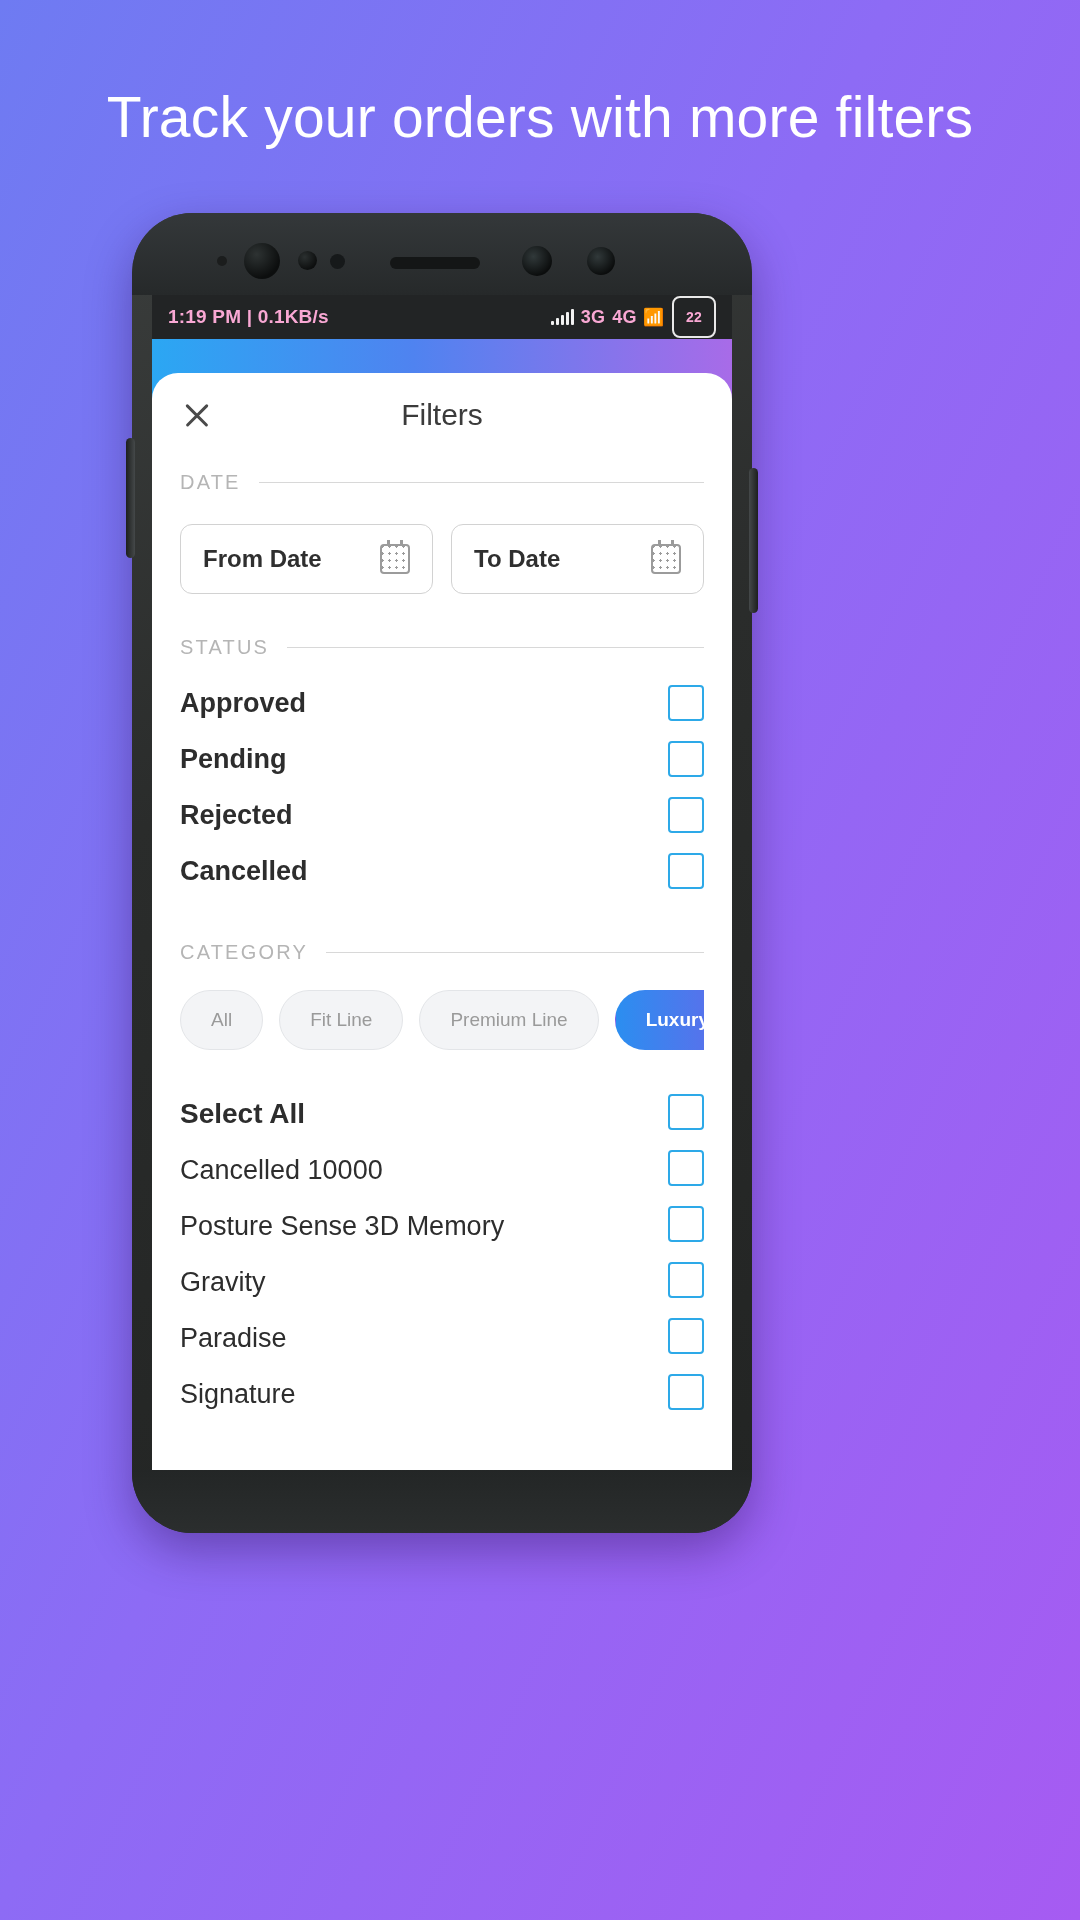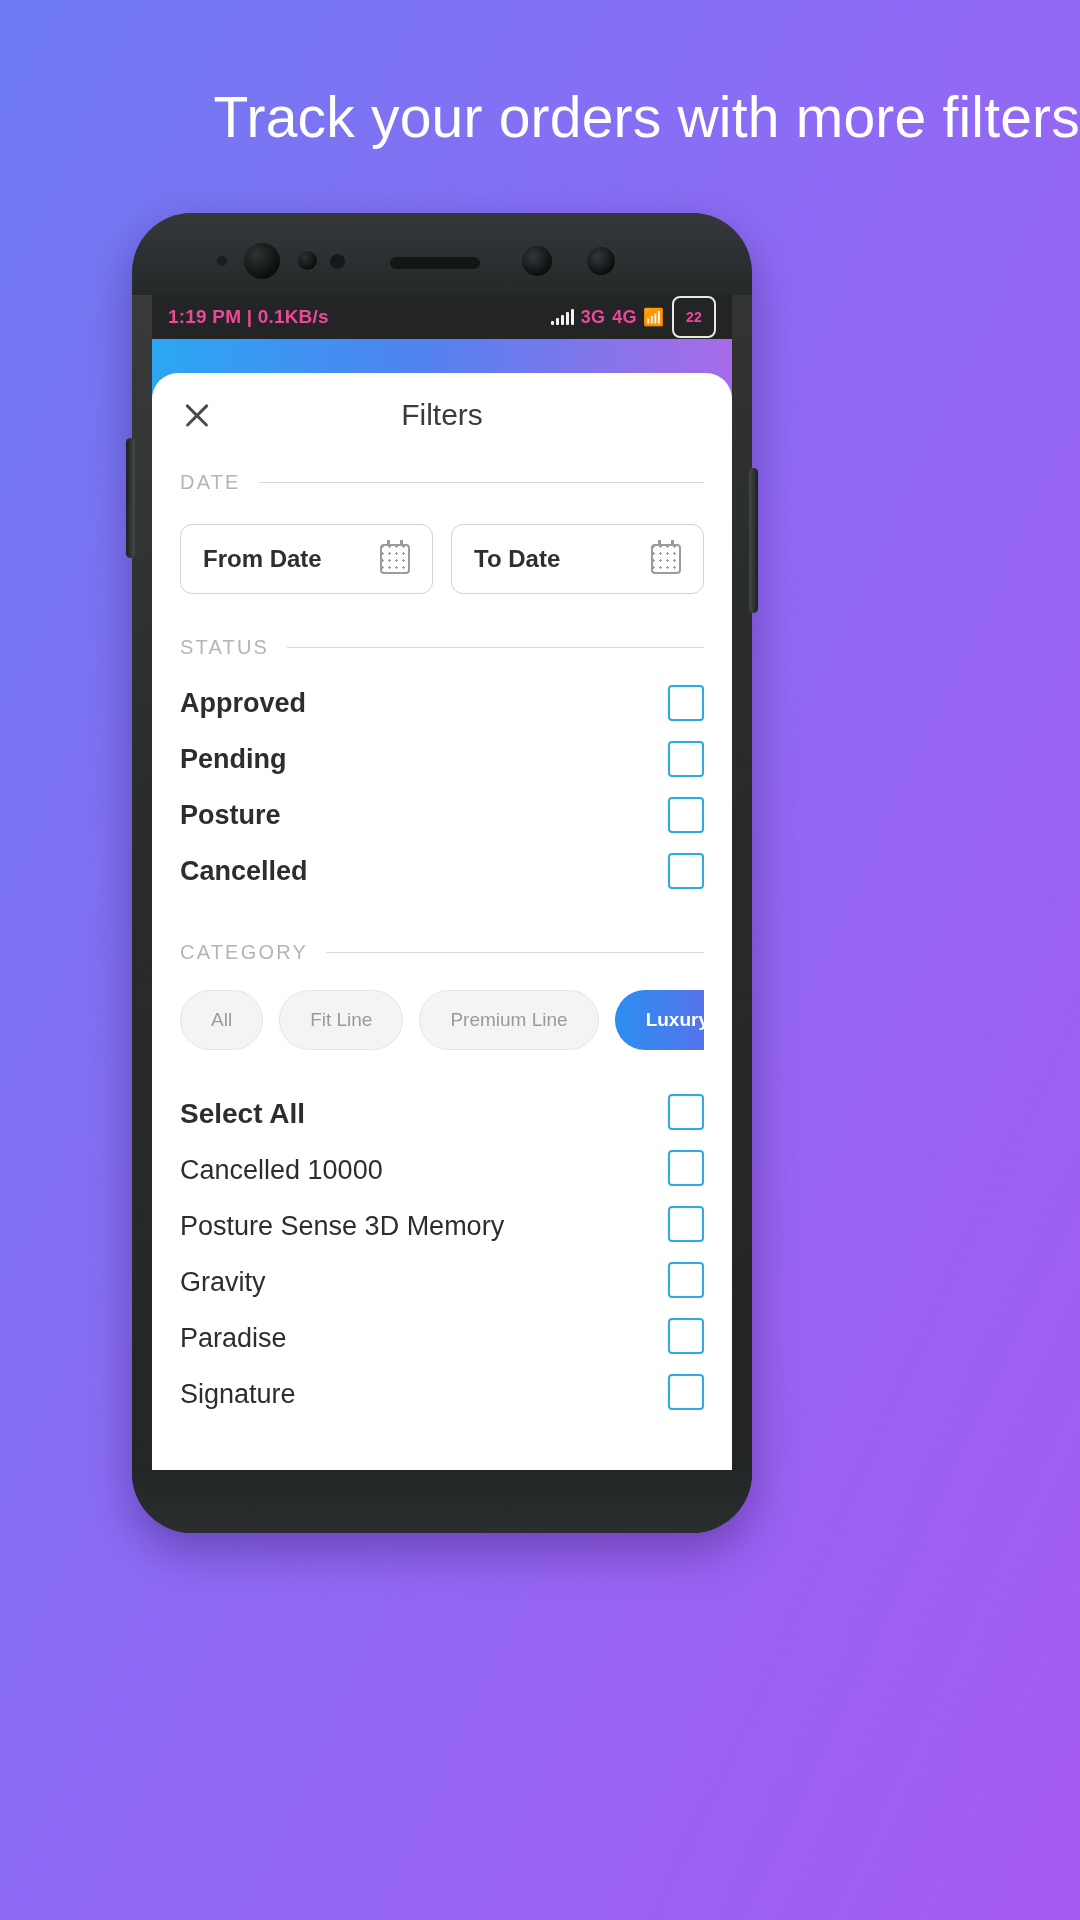--- a/index.html
+++ b/index.html
@@ -8,21 +8,21 @@
     font-family: "Liberation Sans", sans-serif;
     background: linear-gradient(115deg, #6E7BF2 0%, #8D6BF5 45%, #A65BF2 100%);
     overflow:hidden;
     position:relative;
   }
 
   
   .headline {
     position:absolute;
     top:84px; left:0; width:100%;
-    text-align:right;
+    text-align:center;
     color:#ffffff;
     font-size:57px;
     font-weight:400;
     letter-spacing:0.2px;
     white-space:nowrap;
   }
 
   
   .phone {
     position:absolute;
@@ -70,21 +70,21 @@
   }
 
   
   .screen {
     position:absolute; left:20px; top:82px;
     width:580px; height:1175px;
     background:#ffffff; overflow:hidden;
   }
 
   .statusbar {
-    height:44px; background:#222425; color:#ec4899;
+    height:44px; background:#222425; color:#f9a8d4;
     display:flex; align-items:center; justify-content:space-between;
     padding:0 16px; font-size:19px; font-weight:bold;
     letter-spacing:.2px;
   }
   .sb-right { display:flex; align-items:center; gap:7px; font-size:18px; font-weight:bold;}
   .sig { display:flex; align-items:flex-end; gap:2px; height:16px;}
   .sig i { display:block; width:3px; background:#f2f2f2; border-radius:1px;}
   .sig i:nth-child(1){height:4px;} .sig i:nth-child(2){height:7px;}
   .sig i:nth-child(3){height:10px;} .sig i:nth-child(4){height:13px;}
   .sig i:nth-child(5){height:16px;}
@@ -249,21 +249,21 @@
       <div class="opt-list">
         <div class="opt-row">
           <span class="name">Approved</span>
           <span class="cbox"></span>
         </div>
         <div class="opt-row">
           <span class="name">Pending</span>
           <span class="cbox"></span>
         </div>
         <div class="opt-row">
-          <span class="name">Posture</span>
+          <span class="name">Rejected</span>
           <span class="cbox"></span>
         </div>
         <div class="opt-row">
           <span class="name">Cancelled</span>
           <span class="cbox"></span>
         </div>
       </div>
 
       <div class="sec-head" style="margin-top:42px;">
         <span class="lbl">CATEGORY</span>

